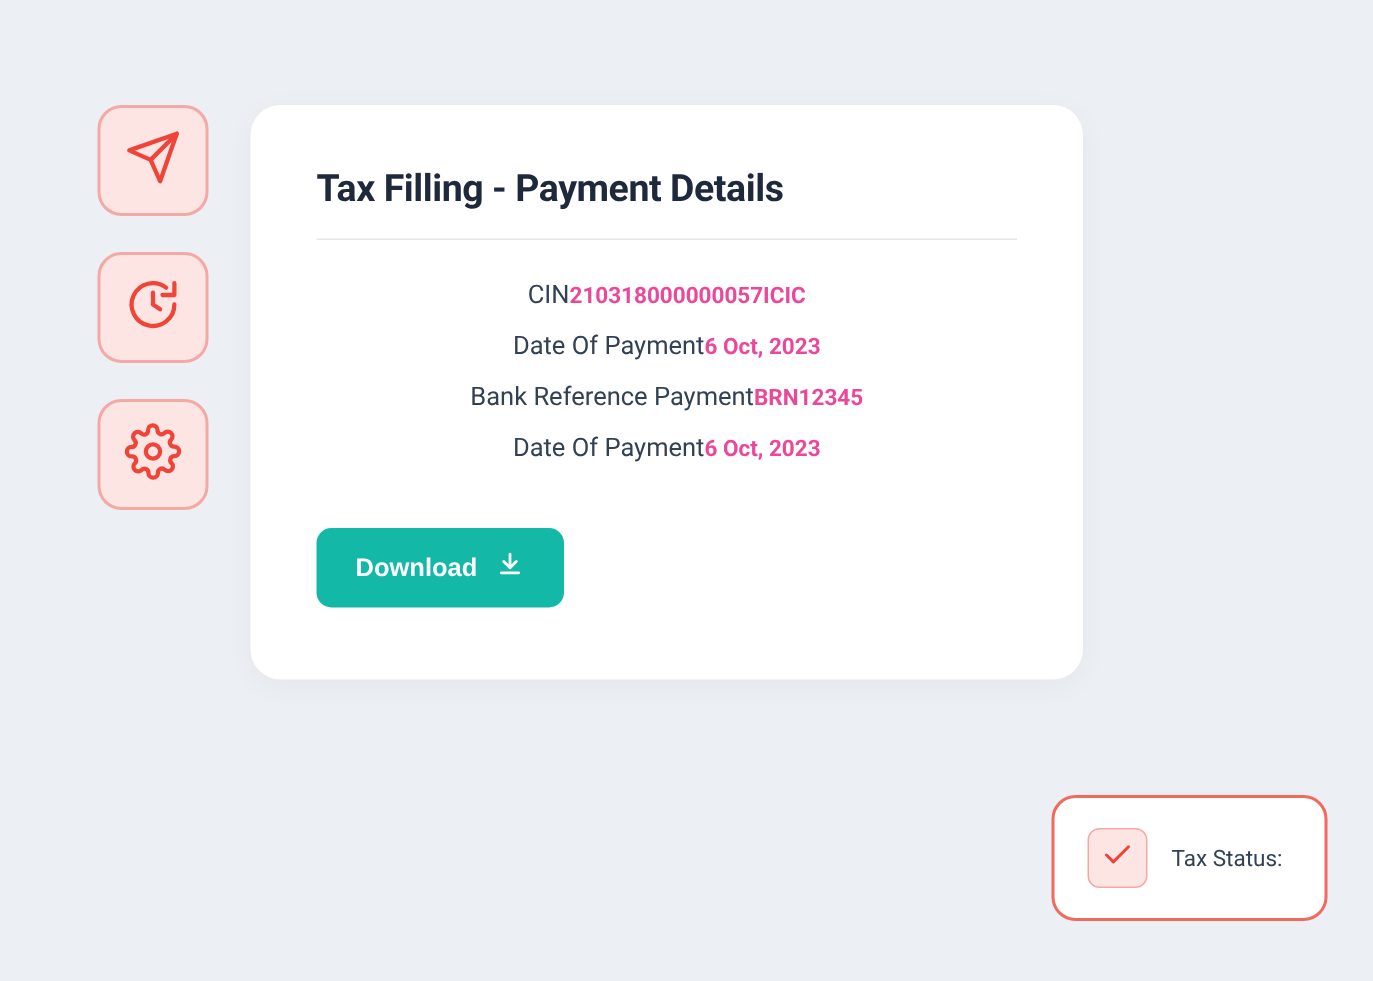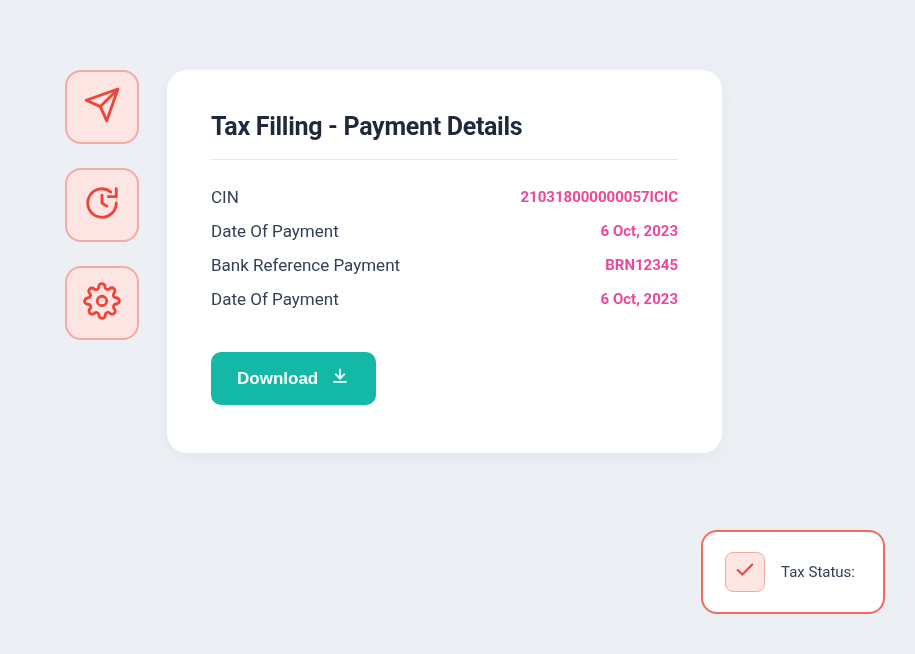--- a/index.html
+++ b/index.html
@@ -54,21 +54,21 @@
       margin-bottom: 18px;
       letter-spacing: -0.3px;
     }
     .divider {
       height: 1px;
       background: #e5e7eb;
       margin-bottom: 20px;
     }
     .detail-row {
       display: flex;
-      justify-content: space-between;
+      justify-content: center;
       align-items: center;
       padding: 7px 0;
     }
     .detail-label {
       font-size: 17px;
       color: #334155;
       font-weight: 400;
     }
     .detail-value {
       font-size: 15px;

